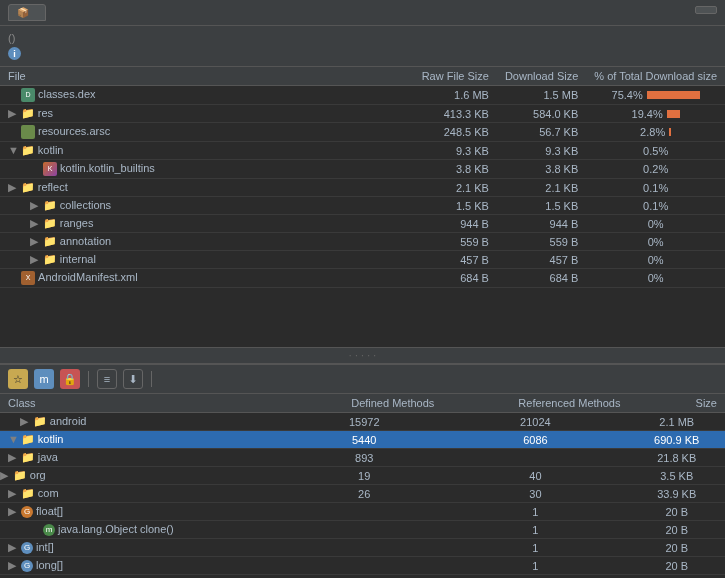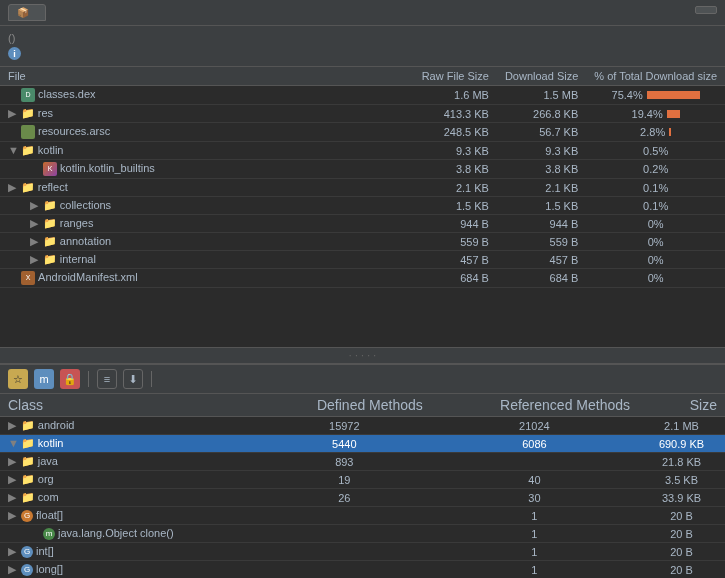--- a/index.html
+++ b/index.html
@@ -262,21 +262,21 @@
       overflow: hidden;
     }
     .class-table {
       width: 100%;
       border-collapse: collapse;
     }
     .class-table th {
       background: #3c3f41;
       color: #a9b7c6;
       font-weight: normal;
-      font-size: 14px;
+      font-size: 11px;
       padding: 3px 8px;
       text-align: right;
       border-bottom: 1px solid #555;
       white-space: nowrap;
     }
     .class-table th.class-col {
       text-align: left;
     }
     .class-table td {
       padding: 2px 8px;
@@ -359,21 +359,21 @@
         <span class="progress-bar" style="width:53px;"></span>
       </span>
     </td>
   </tr>
         <tr>
     <td class="file-name" style="padding-left:8px;">
       <span class="expand-arrow">▶</span>
       <span class="folder-icon">📁</span><span>res</span>
     </td>
     <td class="num">413.3 KB</td>
-    <td class="num">266.8 KB</td>
+    <td class="num">584.0 KB</td>
     <td class="pct">
       <span class="bar-container">
         <span>19.4%</span>
         <span class="progress-bar" style="width:13px;"></span>
       </span>
     </td>
   </tr>
         <tr>
     <td class="file-name" style="padding-left:8px;">
       <span class="expand-arrow"></span>
@@ -525,21 +525,21 @@
     <thead>
       <tr>
         <th class="class-col">Class</th>
         <th>Defined Methods</th>
         <th>Referenced Methods</th>
         <th>Size</th>
       </tr>
     </thead>
     <tbody id="class-tbody">
         <tr>
-    <td class="class-name" style="padding-left:8px;">
+    <td class="class-name" style="padding-left:20px;">
       <span class="expand-arrow">▶</span>
       <span class="folder-icon" style="font-size:11px;">📁</span><span>android</span>
     </td>
     <td class="num">15972</td>
     <td class="num">21024</td>
     <td class="num">2.1 MB</td>
   </tr>
         <tr class="class-row-selected">
     <td class="class-name" style="padding-left:8px;">
       <span class="expand-arrow">▼</span>
@@ -552,21 +552,21 @@
         <tr>
     <td class="class-name" style="padding-left:8px;">
       <span class="expand-arrow">▶</span>
       <span class="folder-icon" style="font-size:11px;">📁</span><span>java</span>
     </td>
     <td class="num">893</td>
     <td class="num"></td>
     <td class="num">21.8 KB</td>
   </tr>
         <tr>
-    <td class="class-name" style="padding-left:8px;margin-top:38px;">
+    <td class="class-name" style="padding-left:0;margin-top:38px;">
       <span class="expand-arrow">▶</span>
       <span class="folder-icon" style="font-size:11px;">📁</span><span>org</span>
     </td>
     <td class="num">19</td>
     <td class="num">40</td>
     <td class="num">3.5 KB</td>
   </tr>
         <tr>
     <td class="class-name" style="padding-left:8px;">
       <span class="expand-arrow">▶</span>

